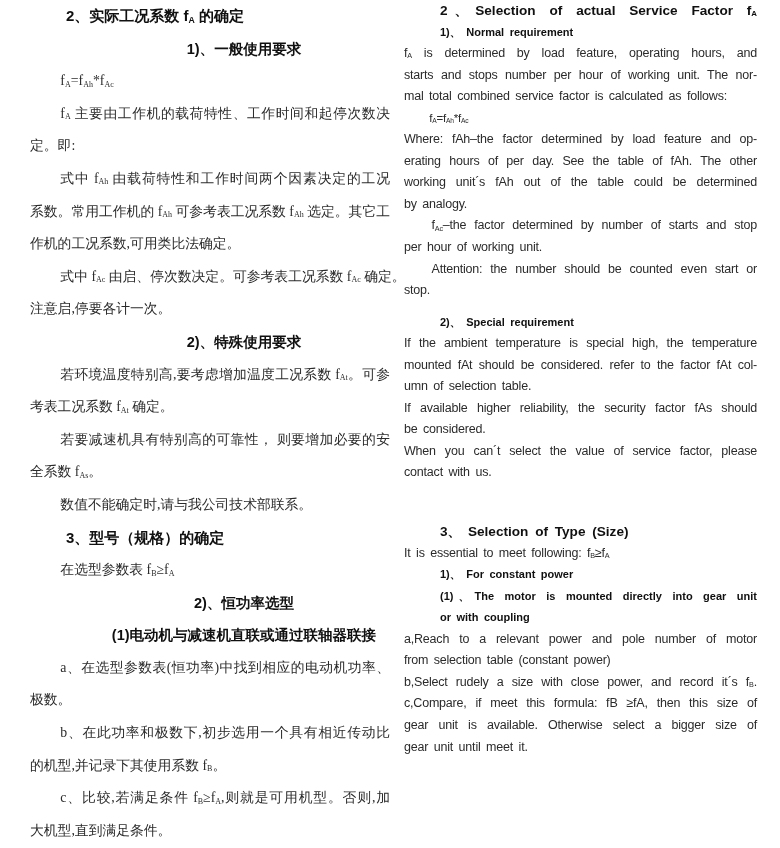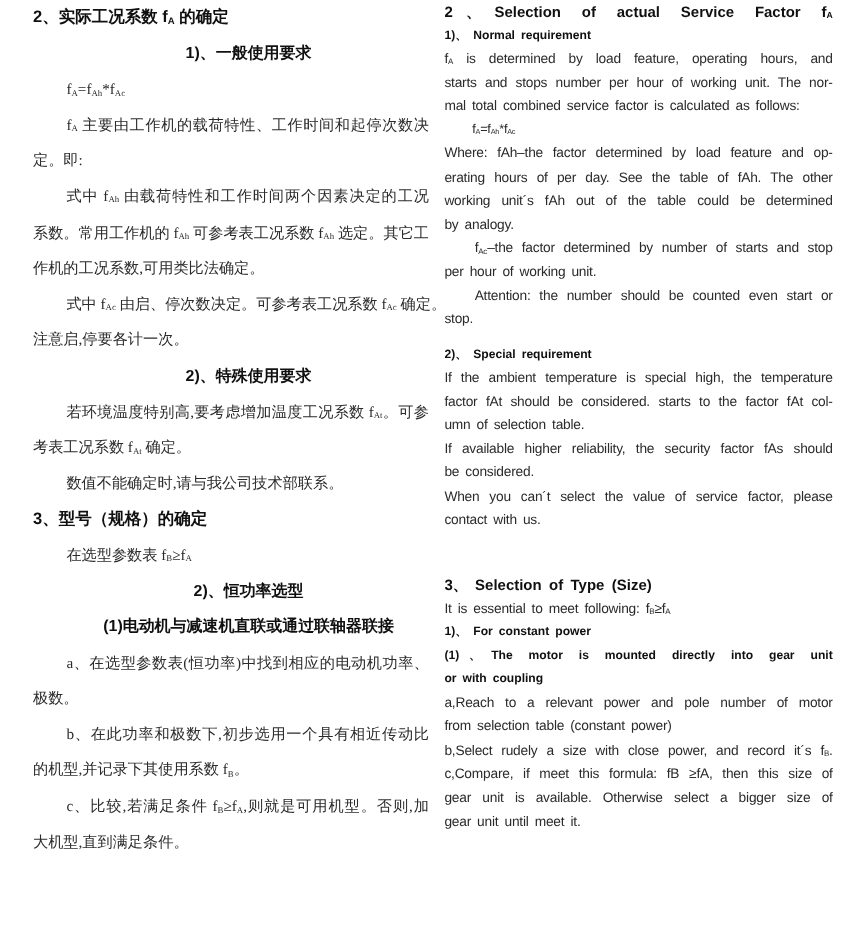--- a/index.html
+++ b/index.html
@@ -13,21 +13,21 @@
     font-family:"Liberation Serif","DejaVu Serif",serif;
   }
   #colL .line{line-height:32.6px;}
   #colR{
     left:404px;width:353px;font-size:12.5px;letter-spacing:-0.2px;word-spacing:0.18em;
   }
   #colR .line{line-height:21.55px;}
   .line{white-space:nowrap;}
   .line.j{text-align:justify;text-align-last:justify;}
   .line.ind{text-indent:2.2em;}
-  .blk.h1 .line,.blk.h2 .line{font-weight:bold;color:#101010;}
+  .blk.h1 .line,.blk.h2 .line{font-weight:bold;color:#101010;margin-left:36px;}
   #colL .blk.h1 .line,#colL .blk.h2 .line{
     font-family:"Liberation Sans","DejaVu Sans",sans-serif;font-size:15px;
   }
   #colL .blk.h2 .line{font-size:14.5px;text-align:center;}
   #colR .blk.h1 .line{font-size:13.6px;letter-spacing:0;word-spacing:0.22em;}
   #colR .blk.h2 .line{font-size:11px;letter-spacing:0;word-spacing:0.22em;}
   #colR .blk.f .line{font-size:11.5px;}
   #colR .blk.sp1{margin-top:10px;}
   #colR .blk.sp2{margin-top:37px;}
   sub{font-size:58%;line-height:0;position:relative;top:0.18em;vertical-align:baseline;}
@@ -57,20 +57,24 @@
     <div class="blk p">
       <div class="line j ind"><span>式中 f</span><sub>Ac</sub><span> 由启、停次数决定。可参考表工况系数 f</span><sub>Ac</sub><span> 确定。</span></div>
       <div class="line"><span>注意启,停要各计一次。</span></div>
     </div>
     <div class="blk h2">
       <div class="line ind"><span>2)、特殊使用要求</span></div>
     </div>
     <div class="blk p">
       <div class="line j ind"><span>若环境温度特别高,要考虑增加温度工况系数 f</span><sub>At</sub><span>。可参</span></div>
       <div class="line"><span>考表工况系数 f</span><sub>At</sub><span> 确定。</span></div>
+    </div>
+    <div class="blk p">
+      <div class="line j ind"><span>若要减速机具有特别高的可靠性， 则要增加必要的安</span></div>
+      <div class="line"><span>全系数 f</span><sub>As</sub><span>。</span></div>
     </div>
     <div class="blk p">
       <div class="line ind"><span>数值不能确定时,请与我公司技术部联系。</span></div>
     </div>
     <div class="blk h1">
       <div class="line"><span>3、型号（规格）的确定</span></div>
     </div>
     <div class="blk p">
       <div class="line ind"><span>在选型参数表 f</span><sub>B</sub><span>≥f</span><sub>A</sub></div>
     </div>
@@ -121,21 +125,21 @@
     </div>
     <div class="blk p">
       <div class="line j ind"><span>Attention: the number should be counted even start or</span></div>
       <div class="line"><span>stop.</span></div>
     </div>
     <div class="blk h2 sp1">
       <div class="line"><span>2)、 Special requirement</span></div>
     </div>
     <div class="blk p">
       <div class="line j"><span>If the ambient temperature is special high, the temperature</span></div>
-      <div class="line j"><span>factor fAt should be considered. starts to the factor fAt col-</span></div>
+      <div class="line j"><span>mounted fAt should be considered. refer to the factor fAt col-</span></div>
       <div class="line"><span>umn of selection table.</span></div>
     </div>
     <div class="blk p">
       <div class="line j"><span>If available higher reliability, the security factor fAs should</span></div>
       <div class="line"><span>be considered.</span></div>
     </div>
     <div class="blk p">
       <div class="line j"><span>When you can´t select the value of service factor, please</span></div>
       <div class="line"><span>contact with us.</span></div>
     </div>

